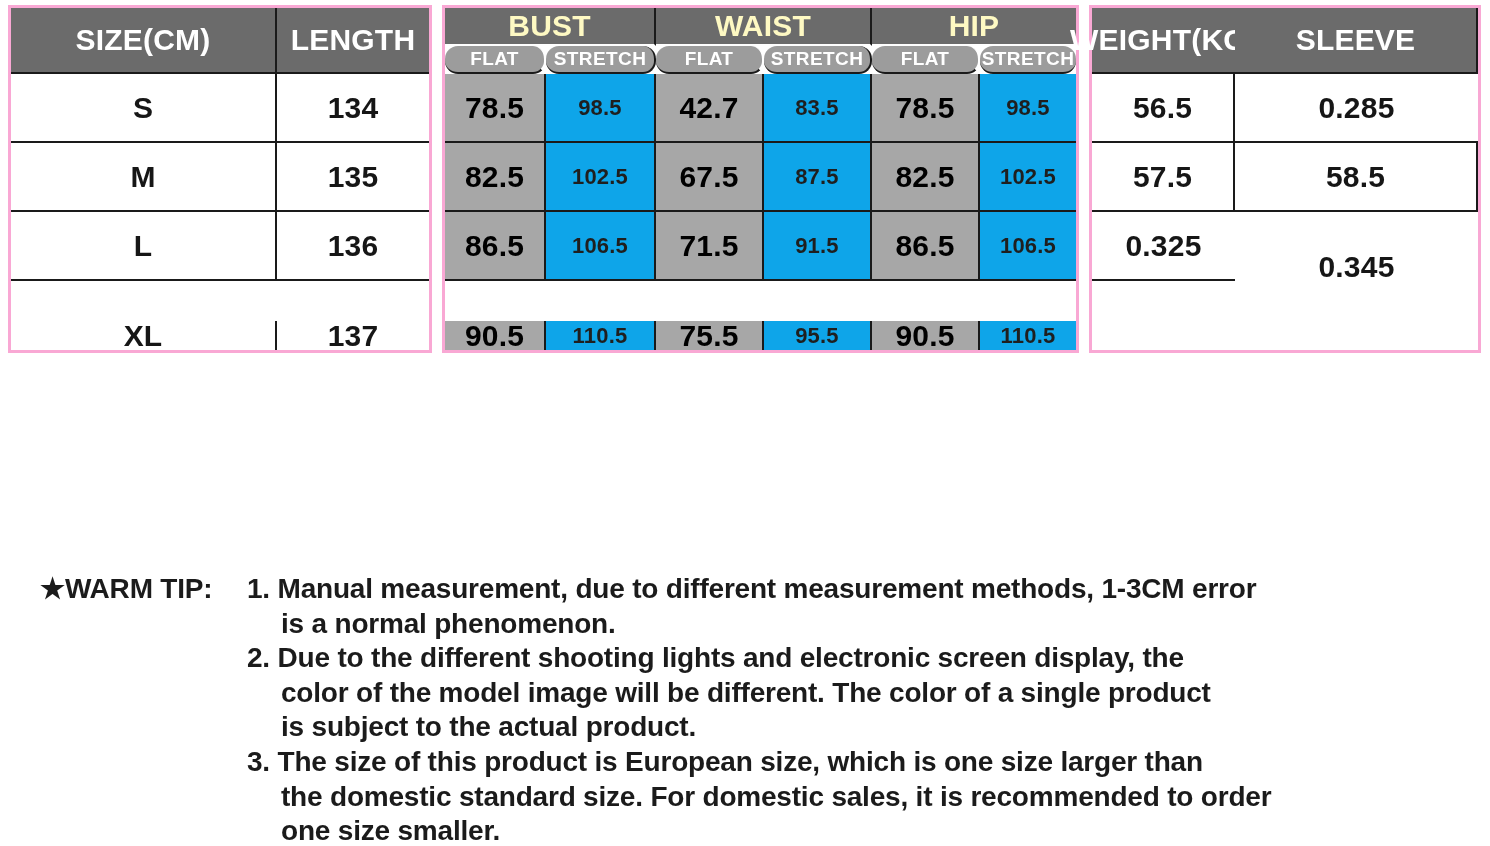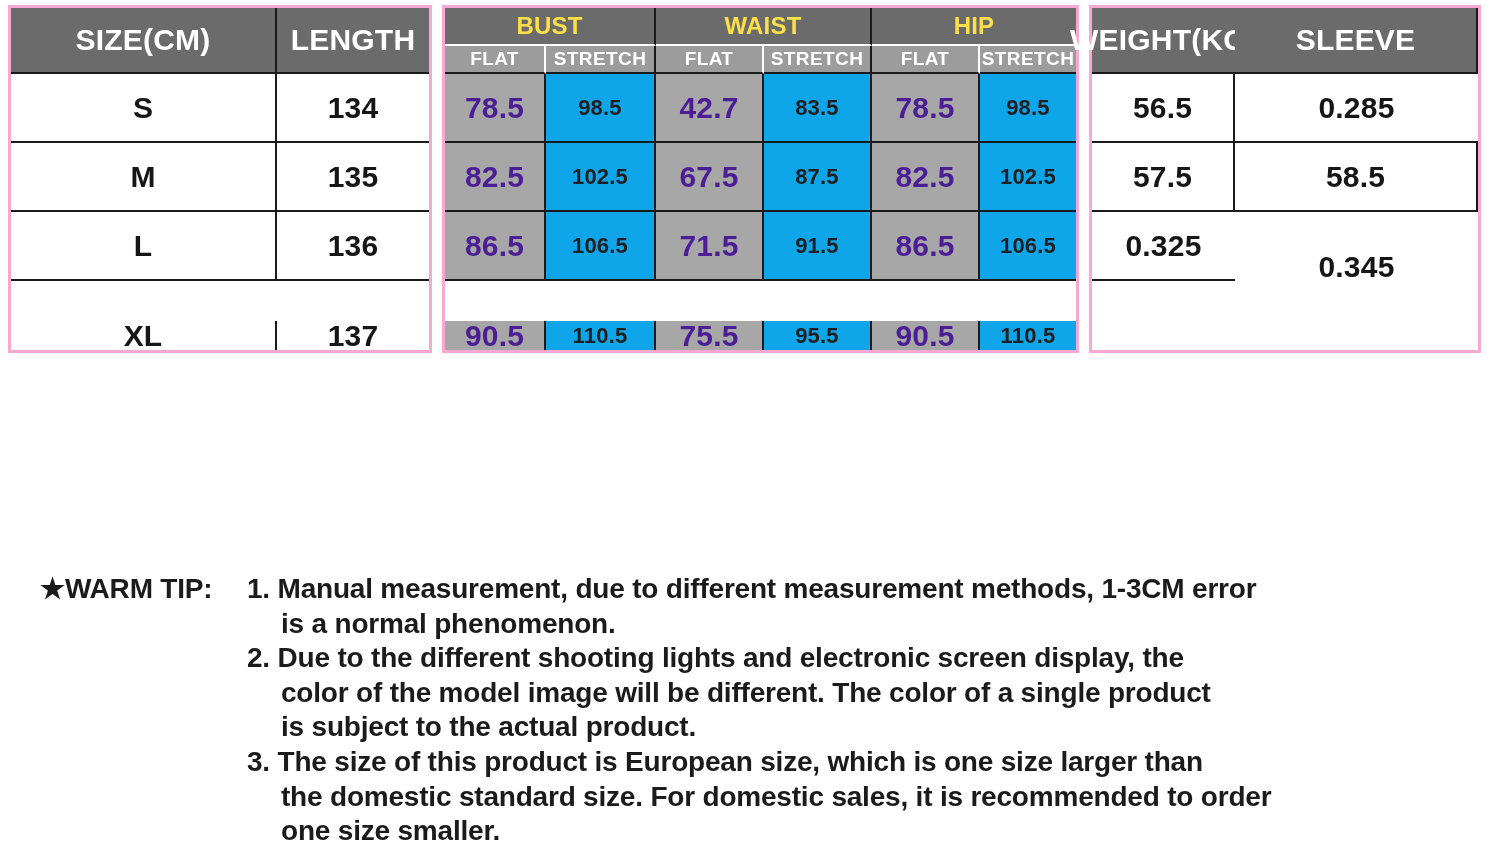--- a/index.html
+++ b/index.html
@@ -16,26 +16,26 @@
                grid-template-rows:38px 28px 69px 69px 69px 69px; }
   .sec-right { grid-template-columns:143px 243px; grid-template-rows:66px 69px 69px 69px 69px; }
 
   .c { display:flex; align-items:center; justify-content:center;
        border-right:2px solid #1a1a1a; border-bottom:2px solid #1a1a1a;
        box-sizing:border-box; letter-spacing:0.2px; }
   .last-col { border-right:none !important; }
   .last-row { border-bottom:none;margin-top:40px; }
 
   .hdr   { background:#6b6b6b; color:#ffffff; font-size:30px; }
-  .ghdr  { background:#6b6b6b; color:#fde047; font-size:24px; grid-column:span 2;
+  .ghdr  { background:#6b6b6b; color:#fef9c3; font-size:30px; grid-column:span 2;
            border-bottom:2px solid #ffffff; }
-  .shdr  { background:#9c9c9c; color:#ffffff; font-size:19px; letter-spacing:0.4px; }
+  .shdr  { background:#9c9c9c; color:#ffffff; font-size:19px; letter-spacing:0.4px;border-radius:13px; }
   .shdr-flat { border-right:2px solid #ffffff; }
   .wcell { background:#ffffff; color:#161616; font-size:30px; }
-  .fcell { background:#a7a7a7; color:#4c1d95; font-size:30px; }
+  .fcell { background:#a7a7a7; color:#000000; font-size:30px; }
   .scell { background:#0ea5e9; color:#1f1f1f; font-size:22px; }
 
   
   .tips { position:absolute; left:40px; top:572px; display:flex; align-items:flex-start;
           color:#1b1b1b; font-size:28px; line-height:34.6px; letter-spacing:-0.2px; }
   .tips-label { width:207px; white-space:nowrap; flex:none; }
   .tip-line { white-space:nowrap; }
   .tip-cont { margin-left:34px; }
 </style>
 </head>

